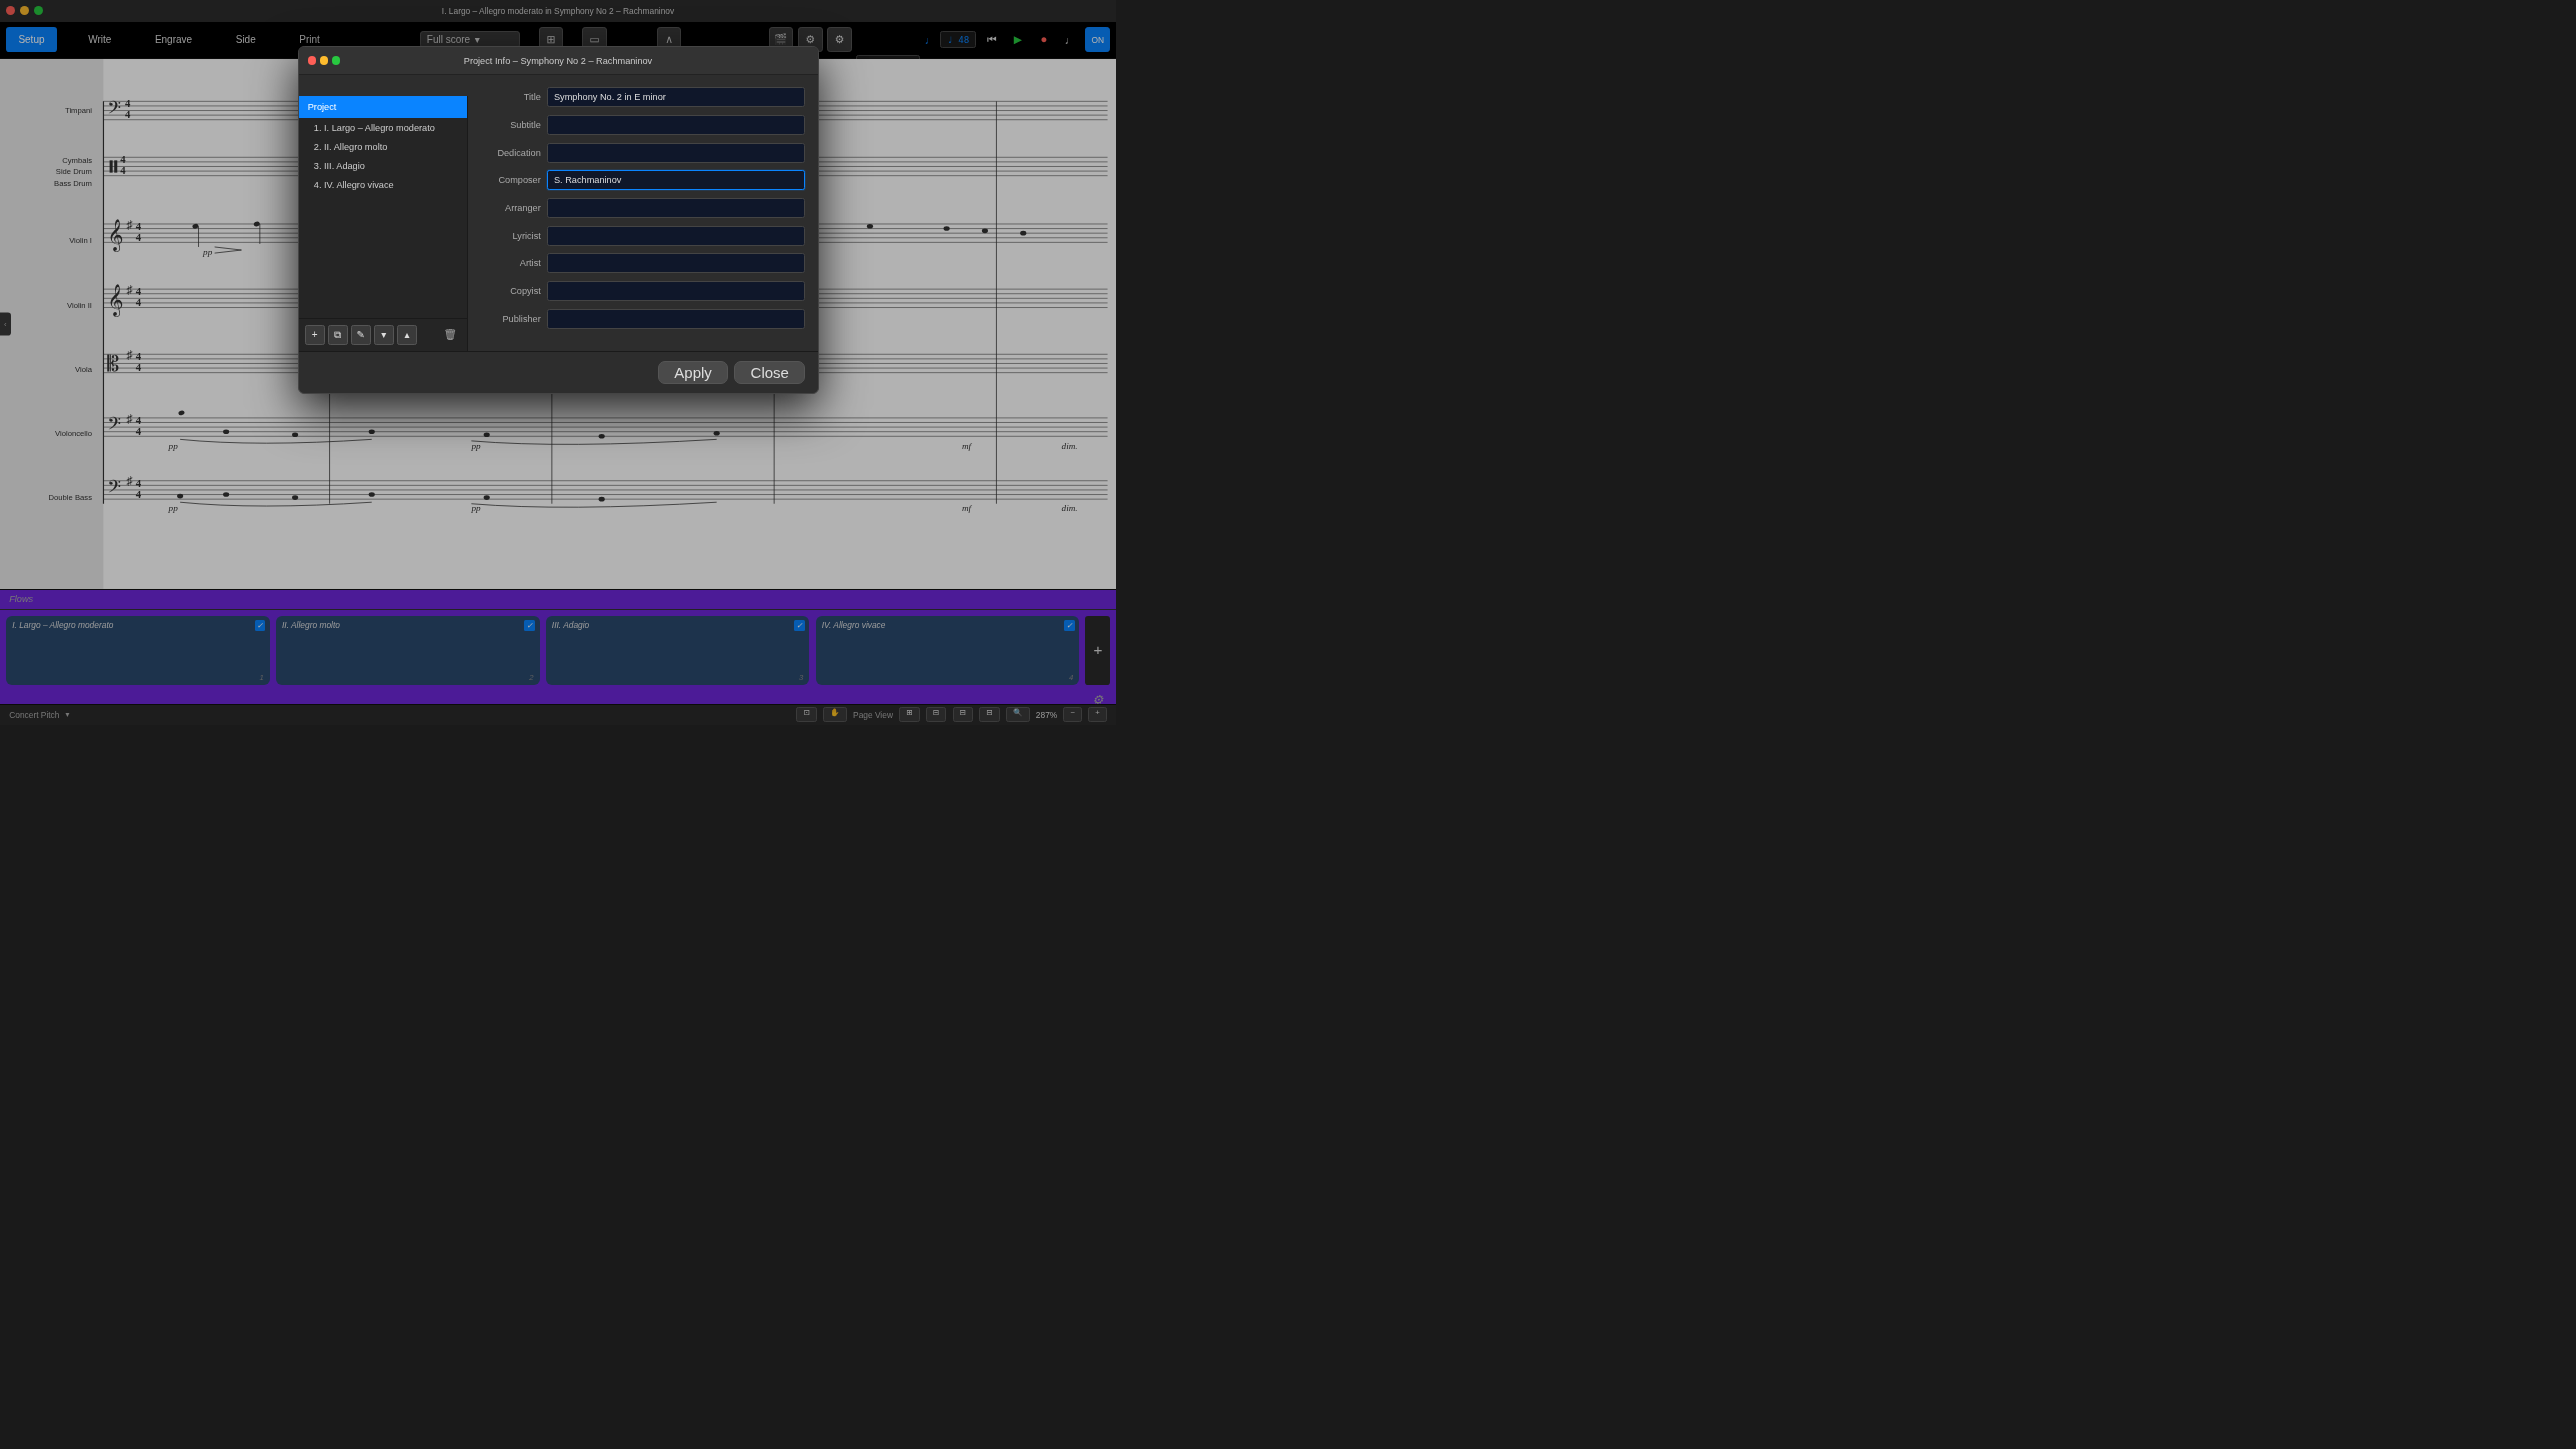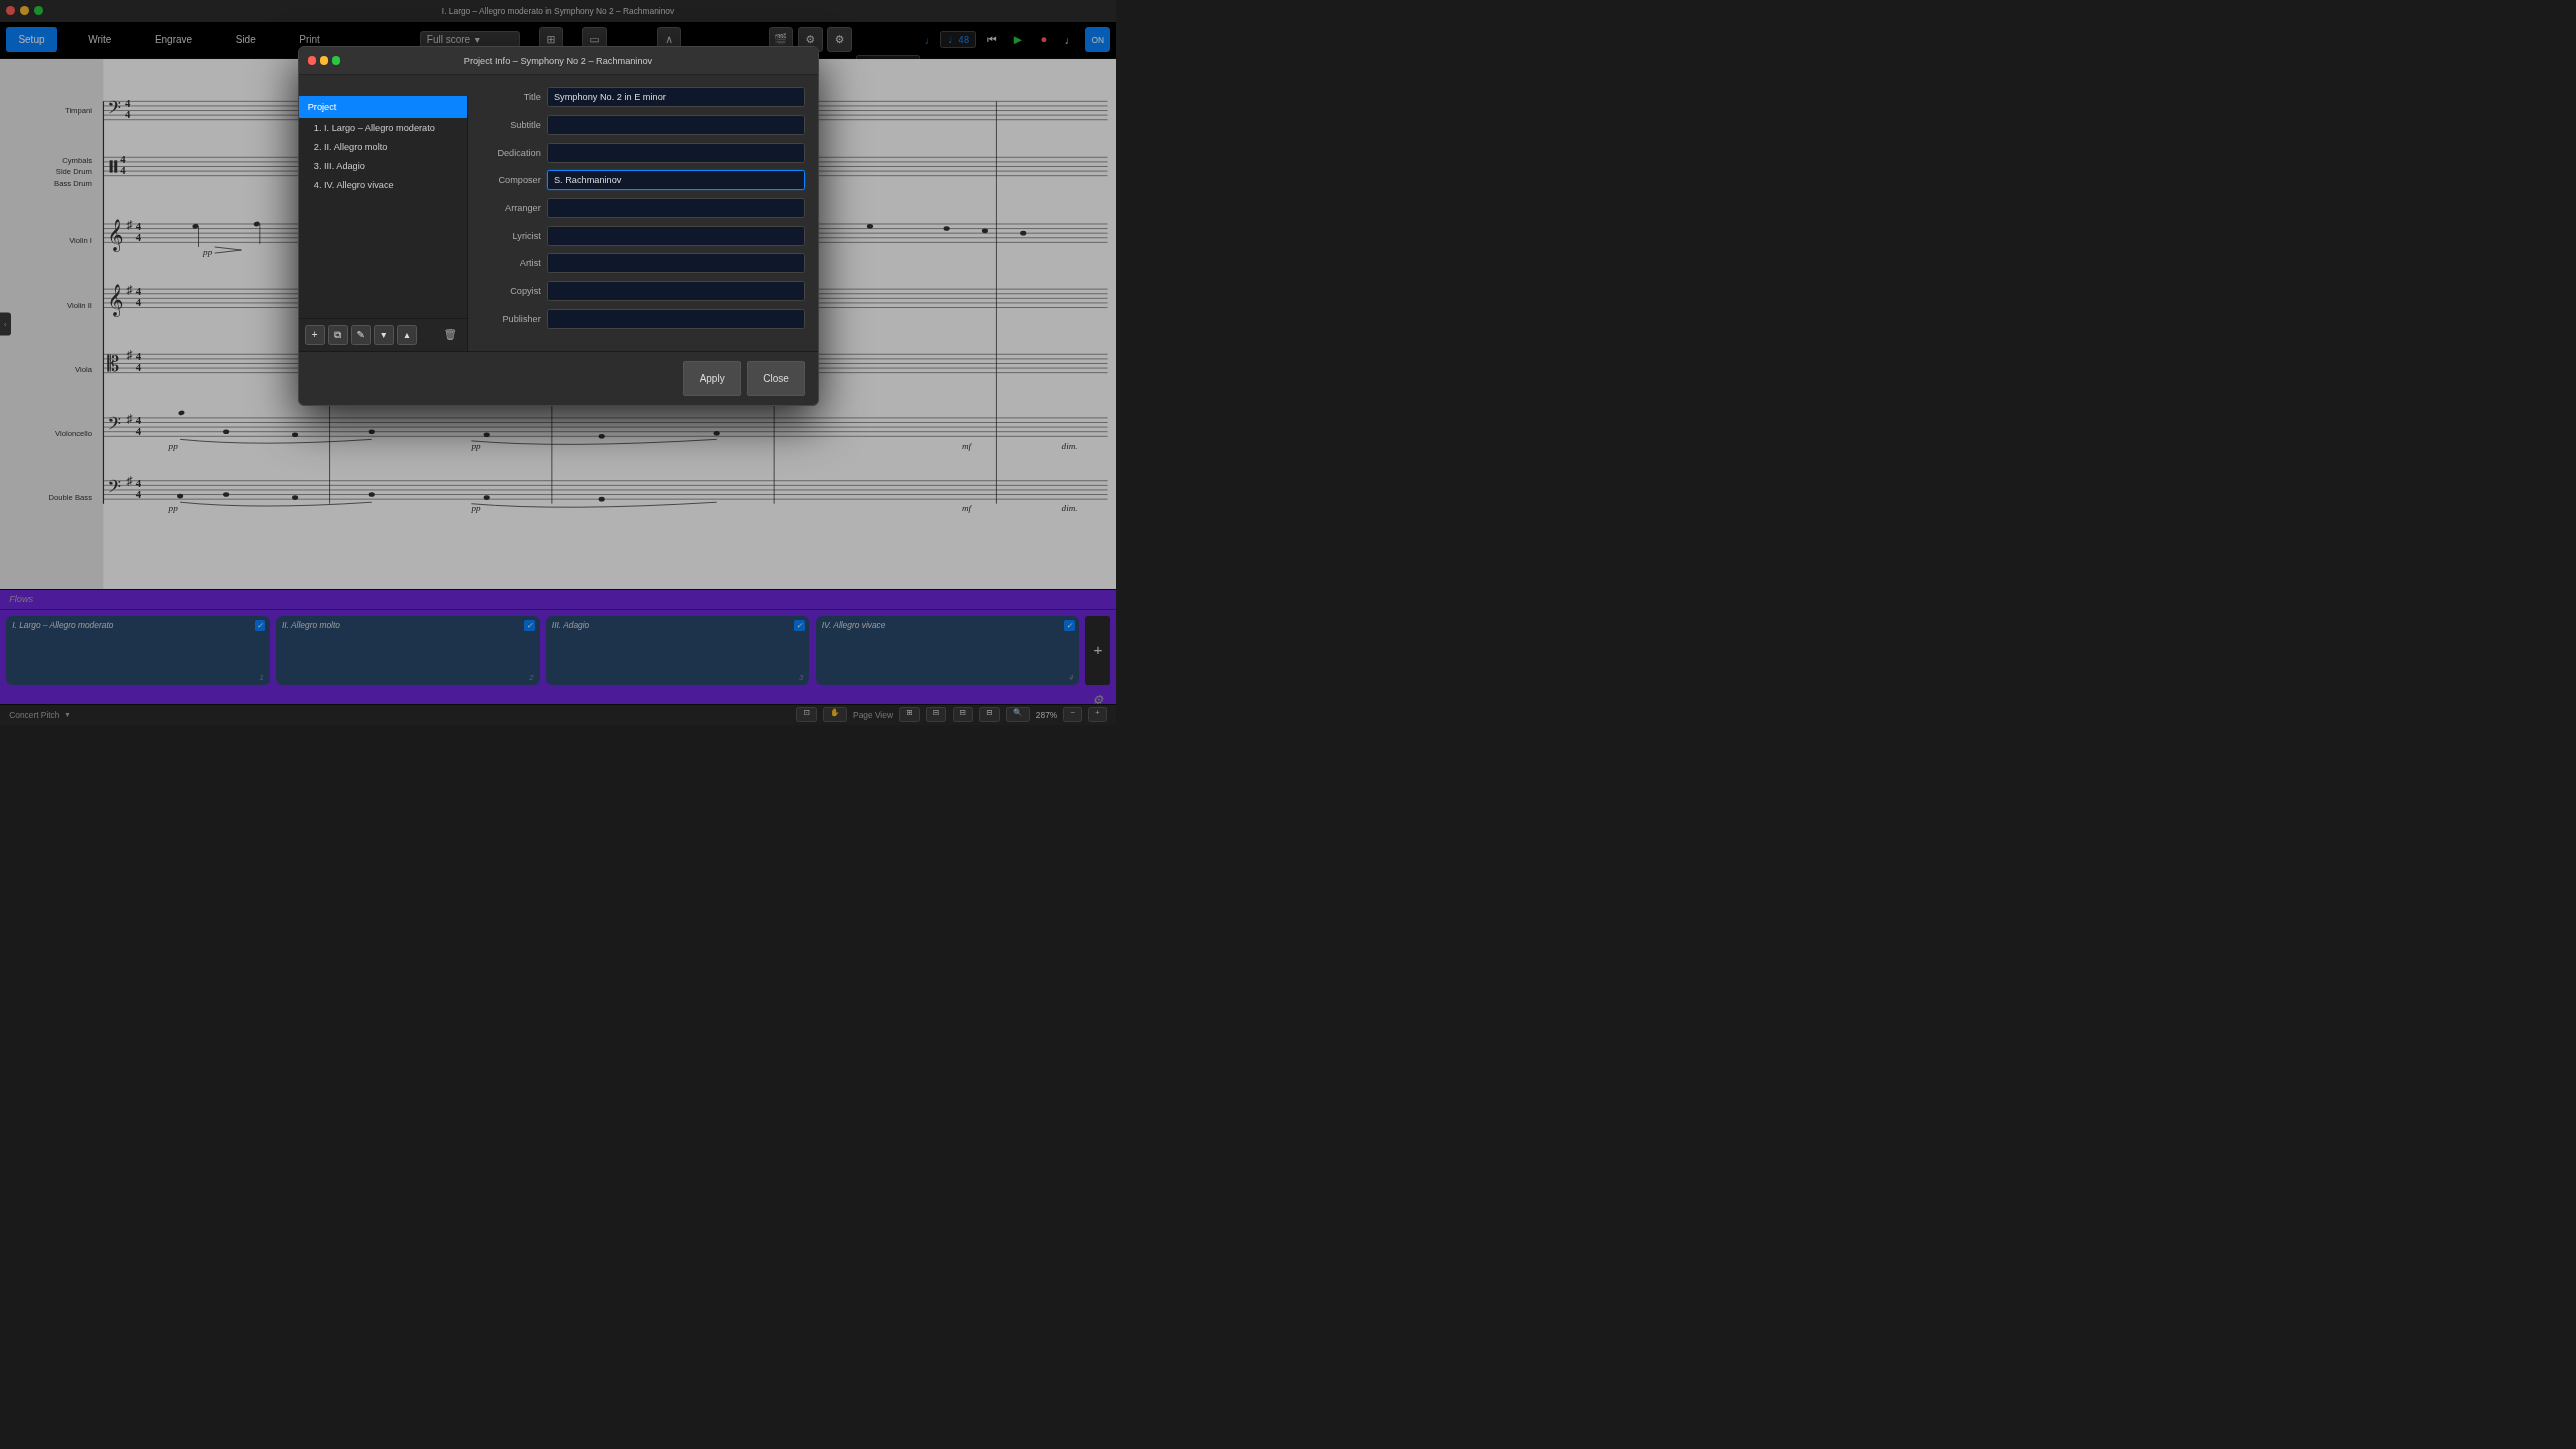--- a/index.html
+++ b/index.html
@@ -440,24 +440,24 @@
       box-shadow: 0 0 0 0.8px #0a84ff33;
     }
     .dialog-footer {
       padding: 9.2px 12.3px;
       display: flex;
       justify-content: flex-end;
       gap: 6.1px;
       border-top: 0.8px solid #1a1a1a;
     }
     .dialog-btn {
-      height: 35px;
+      height: 23px;
       padding: 0 15.3px;
-      border-radius: 2px;
-      font-size: 10px;
+      border-radius: 7px;
+      font-size: 15px;
       cursor: pointer;
       border: 0.8px solid #555;
     }
     .btn-apply {
       background: #4a4a4a;
       color: #ddd;
     }
     .btn-close {
       background: #4a4a4a;
       color: #ddd;

